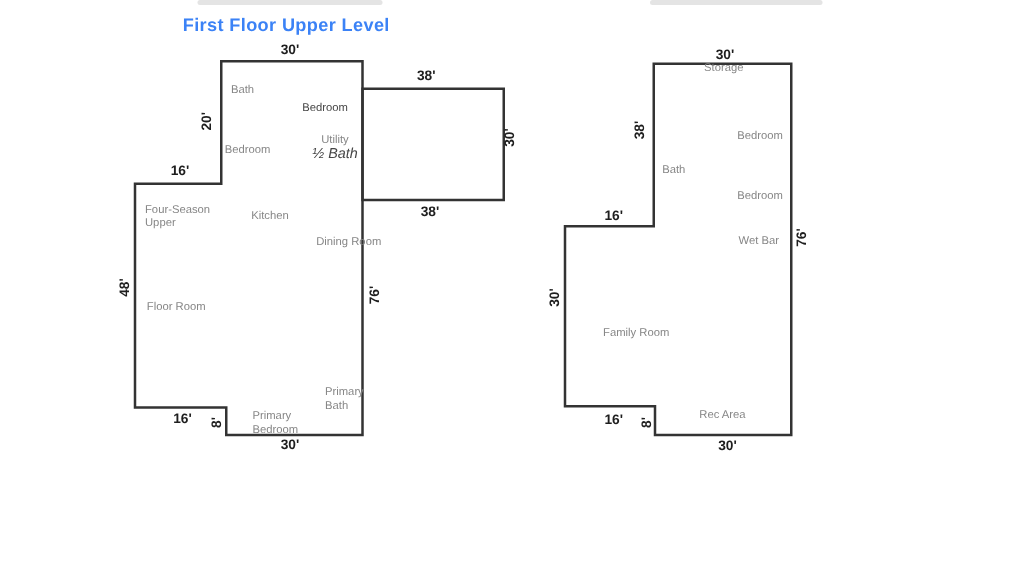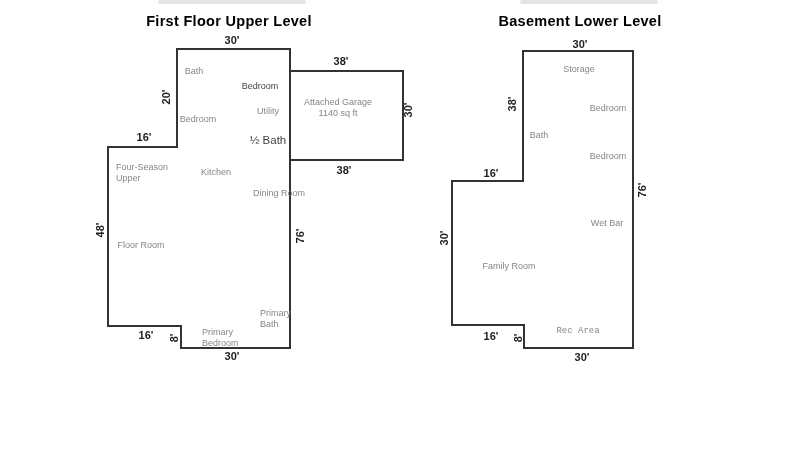--- a/index.html
+++ b/index.html
@@ -4,21 +4,21 @@
 <style>
   html, body { margin:0; padding:0; background:#ffffff; }
   .page {
     position:relative; width:808px; height:455px; background:#ffffff;
     font-family:"Liberation Sans", sans-serif; overflow:hidden;
   }
   svg.plans { position:absolute; left:0; top:0; }
   .lbl { position:absolute; white-space:nowrap; }
   .center { transform: translate(-50%,-50%); }
   .rot { transform: translate(-50%,-50%) rotate(-90deg); }
-  .title { font-size:14.5px; font-weight:bold; color:#000000; letter-spacing:0.3px; }
+  .title { font-size:14.5px; font-weight:bold; color:#3b82f6; letter-spacing:0.3px; }
   .dim { font-size:11px; font-weight:bold; color:#1e1e1e; }
   .room { font-size:9px; color:#868686; }
   .room-dark { color:#454545; }
   .half-bath { font-size:11.5px; }
   .block { position:absolute; font-size:9px; color:#868686; line-height:11px; white-space:nowrap; }
   .block.centered { transform: translateX(-50%); text-align:center; }
   .artifact { position:absolute; height:4px; background:#d9d9d9; opacity:0.7; border-radius:2px; }
 </style>
 </head>
 <body>
@@ -46,57 +46,52 @@
   <div class="lbl dim rot" style="left:300px; top:236px;">76'</div>
 
   <div class="lbl dim center" style="left:341px; top:61px;">38'</div>
   <div class="lbl dim rot" style="left:408px; top:110px;">30'</div>
   <div class="lbl dim center" style="left:344px; top:170px;">38'</div>
 
   <div class="lbl room center" style="left:194px; top:71px;">Bath</div>
   <div class="lbl room room-dark center" style="left:260px; top:86px;">Bedroom</div>
   <div class="lbl room center" style="left:198px; top:119px;">Bedroom</div>
   <div class="lbl room center" style="left:268px; top:111px;">Utility</div>
-  <div class="lbl room room-dark half-bath center" style="left:268px; top:140px;">½ Bath</div>
+  <div class="lbl room room-dark half-bath center" style="left:268px; top:123px;font-style:italic;">½ Bath</div>
   <div class="lbl room center" style="left:216px; top:172px;">Kitchen</div>
   <div class="lbl room center" style="left:279px; top:193px;">Dining Room</div>
   <div class="lbl room center" style="left:141px; top:245px;">Floor Room</div>
 
   <div class="block" style="left:116px; top:162px;">
     <div>Four-Season</div>
     <div>Upper</div>
   </div>
 
   <div class="block" style="left:260px; top:308px;">
     <div>Primary</div>
     <div>Bath</div>
   </div>
 
   <div class="block" style="left:202px; top:327px;">
     <div>Primary</div>
     <div>Bedroom</div>
   </div>
 
-  <div class="block centered" style="left:338px; top:97px;">
-    <div>Attached Garage</div>
-    <div>1140 sq ft</div>
-  </div>
 
-  <div class="lbl title center" style="left:580px; top:21px;">Basement Lower Level</div>
 
   <div class="lbl dim center" style="left:580px; top:44px;">30'</div>
   <div class="lbl dim rot" style="left:512px; top:104px;">38'</div>
   <div class="lbl dim center" style="left:491px; top:173px;">16'</div>
   <div class="lbl dim rot" style="left:444px; top:238px;">30'</div>
   <div class="lbl dim center" style="left:491px; top:336px;">16'</div>
   <div class="lbl dim rot" style="left:518px; top:338px;">8'</div>
   <div class="lbl dim center" style="left:582px; top:357px;">30'</div>
   <div class="lbl dim rot" style="left:642px; top:190px;">76'</div>
 
-  <div class="lbl room center" style="left:579px; top:69px;">Storage</div>
+  <div class="lbl room center" style="left:579px; top:54px;">Storage</div>
   <div class="lbl room center" style="left:608px; top:108px;">Bedroom</div>
   <div class="lbl room center" style="left:539px; top:135px;">Bath</div>
   <div class="lbl room center" style="left:608px; top:156px;">Bedroom</div>
-  <div class="lbl room center" style="left:607px; top:223px;">Wet Bar</div>
+  <div class="lbl room center" style="left:607px; top:192px;">Wet Bar</div>
   <div class="lbl room center" style="left:509px; top:238px;margin-top:28px;">Family Room</div>
-  <div class="lbl room center" style="left:578px; top:331px;font-family:Liberation Mono, monospace;">Rec Area</div>
+  <div class="lbl room center" style="left:578px; top:331px;">Rec Area</div>
 
 </div>
 
 </body></html>

